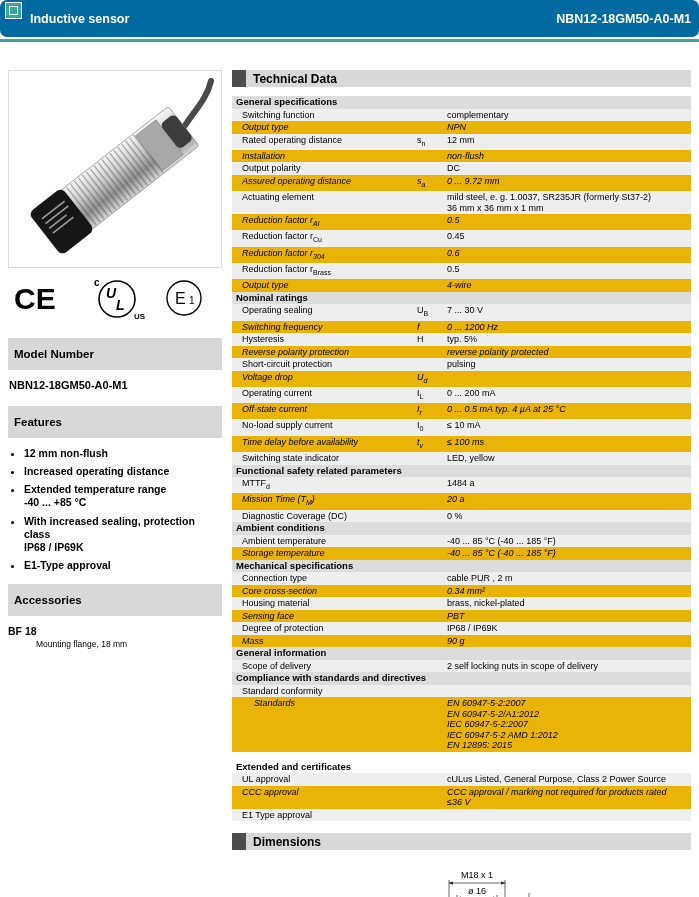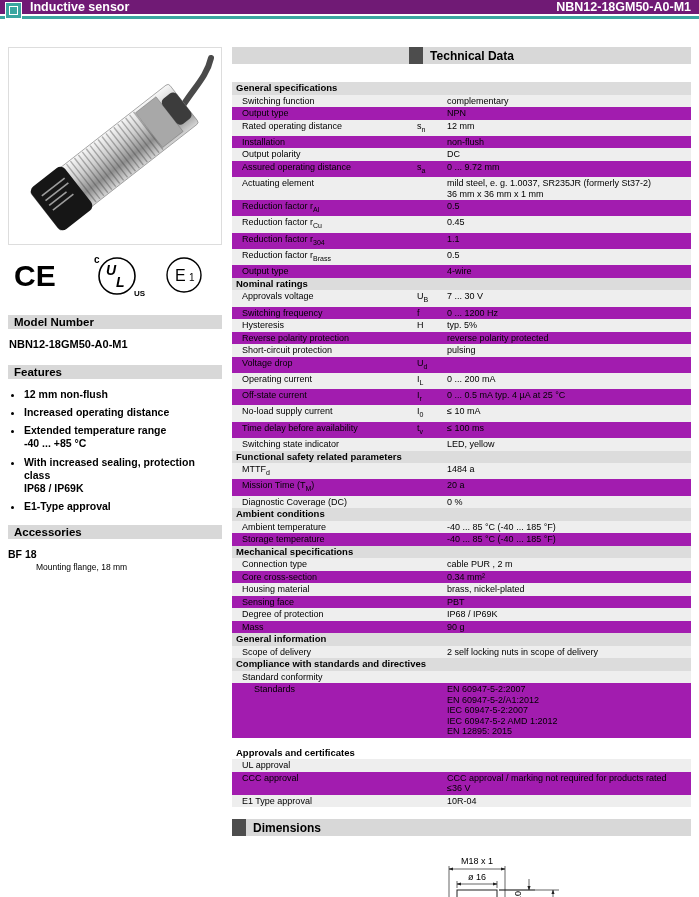--- a/index.html
+++ b/index.html
@@ -1,61 +1,61 @@
 <!DOCTYPE html>
 <html><head>
 <meta charset="utf-8">
 <style>
   * { box-sizing: border-box; margin: 0; padding: 0; }
   html,body { width: 699px; height: 897px; background: #fff; overflow: hidden;
     font-family: "Liberation Sans", sans-serif; color: #000; }
 
   
-  .topbar { position: relative; height: 14px; background: #701a75; color: #fff;
-    display: flex; align-items: center; }
+  .topbar { position: relative; height: 37px; background: #0369a1; color: #fff;
+    display: flex; align-items: center; border-radius: 7px; }
   .brand-square { position: absolute; left: 5px; top: 2px; width: 17px; height: 17px;
     background: #3aa6a0; border: 1px solid #fff; }
   .brand-square::after { content:""; position:absolute; inset:3px; border:1.5px solid #fff; }
   .topbar .cat { margin-left: 30px; font-size: 12.5px; font-weight: 700; }
   .topbar .mdl { margin-left: auto; margin-right: 8px; font-size: 12.5px; font-weight: 700; }
   .teal-line { height: 3px; background: #3aa6a0; margin-top: 2px; }
 
   
   .content { display: flex; padding: 0 8px; }
   .leftcol { width: 214px; flex: 0 0 214px; }
   .rightcol { flex: 1; margin-left: 10px; margin-top: 28px; }
 
   
   .photo-box { height: 198px; border: 1px solid #ddd; margin-top: 28px; background:#fff; }
   .logo-row { height: 54px; display: flex; align-items: center;
     justify-content: space-between; padding: 6px 14px 0 6px; }
   .sec-bar { background: #d8d8d8; font-weight: 700; font-size: 11.5px;
-    padding: 0 6px; line-height: 14px; }
+    padding: 9px 6px; line-height: 14px; }
   .model-value { font-weight: 700; font-size: 11px; padding: 9px 1px 15px 1px; }
   .features-ul { list-style: disc; padding-left: 16px; margin: 9px 0 12px 0; }
   .features-ul li { font-weight: 700; font-size: 10.5px; margin-bottom: 5px;
     white-space: pre-line; line-height: 1.25; }
   .acc-name { font-weight: 700; font-size: 10.5px; margin-top: 9px; }
   .acc-desc { font-size: 8.5px; margin-top: 2px; padding-left: 28px; }
 
   
   .td-bar { display: flex; align-items: center; background: #d8d8d8; height: 17px; }
   .bar-accent { width: 14px; height: 17px; background: #4d4d4d; margin-right: 7px; flex:0 0 14px; }
   .td-bar .bar-title { font-size: 12px; font-weight: 700; }
-  #tech-bar { margin-bottom: 18px; justify-content: center; }
+  #tech-bar { margin-bottom: 9px; }
   #dim-bar { margin-top: 12px; }
 
   
   .t-table { width: 100%; }
   .t-row { display: flex; font-size: 9px; line-height: 10.5px; padding: 1px 0; }
   .t-head { background: #dcdcdc; font-weight: 700; font-size: 9.5px; padding-left: 4px; }
   .t-head.plain { background: #fff; }
   .t-gap { margin-top: 9px; }
   .t-odd { background: #eeeeee; }
-  .t-even { background: #a21caf; }
+  .t-even { background: #eab308; font-style: italic; }
   .c-label { flex: 0 0 185px; padding-left: 10px; }
   .c-label.ind2 { padding-left: 22px; }
   .c-sym { flex: 0 0 30px; }
   .c-val { flex: 1; white-space: pre-line; padding-right: 7px; }
   sub { font-size: 7px; }
 
   
   .drawing-wrap { margin: 18px 0 0 115px; }
   svg text { font-family: "Liberation Sans", sans-serif; }
 </style>
@@ -217,37 +217,37 @@
           <span class="c-val">0.5</span>
         </div>
         <div class="t-row t-odd">
           <span class="c-label"><span>Reduction factor r</span><sub>Cu</sub></span>
           <span class="c-sym"></span>
           <span class="c-val">0.45</span>
         </div>
         <div class="t-row t-even">
           <span class="c-label"><span>Reduction factor r</span><sub>304</sub></span>
           <span class="c-sym"></span>
-          <span class="c-val">1.1</span>
+          <span class="c-val">0.6</span>
         </div>
         <div class="t-row t-odd">
           <span class="c-label"><span>Reduction factor r</span><sub>Brass</sub></span>
           <span class="c-sym"></span>
           <span class="c-val">0.5</span>
         </div>
         <div class="t-row t-even">
           <span class="c-label"><span>Output type</span></span>
           <span class="c-sym"></span>
           <span class="c-val">4-wire</span>
         </div>
         <div class="t-row t-head">
           <span>Nominal ratings</span>
         </div>
         <div class="t-row t-odd">
-          <span class="c-label"><span>Approvals voltage</span></span>
+          <span class="c-label"><span>Operating sealing</span></span>
           <span class="c-sym"><span>U</span><sub>B</sub></span>
           <span class="c-val">7 ... 30 V</span>
         </div>
         <div class="t-row t-even">
           <span class="c-label"><span>Switching frequency</span></span>
           <span class="c-sym"><span>f</span></span>
           <span class="c-val">0 ... 1200 Hz</span>
         </div>
         <div class="t-row t-odd">
           <span class="c-label"><span>Hysteresis</span></span>
@@ -376,35 +376,35 @@
         <div class="t-row t-even">
           <span class="c-label ind2"><span>Standards</span></span>
           <span class="c-sym"></span>
           <span class="c-val">EN 60947-5-2:2007
 EN 60947-5-2/A1:2012
 IEC 60947-5-2:2007
 IEC 60947-5-2 AMD 1:2012
 EN 12895: 2015</span>
         </div>
         <div class="t-row t-head t-gap plain">
-          <span>Approvals and certificates</span>
+          <span>Extended and certificates</span>
         </div>
         <div class="t-row t-odd">
           <span class="c-label"><span>UL approval</span></span>
           <span class="c-sym"></span>
+          <span class="c-val">cULus Listed, General Purpose, Class 2 Power Source</span>
         </div>
         <div class="t-row t-even">
           <span class="c-label"><span>CCC approval</span></span>
           <span class="c-sym"></span>
           <span class="c-val">CCC approval / marking not required for products rated ≤36 V</span>
         </div>
         <div class="t-row t-odd">
           <span class="c-label"><span>E1 Type approval</span></span>
           <span class="c-sym"></span>
-          <span class="c-val">10R-04</span>
         </div>
       </div>
 
     <div class="td-bar" id="dim-bar">
       <div class="bar-accent"></div>
       <div class="bar-title">Dimensions</div>
     </div>
 
     <div class="drawing-wrap">
       <svg width="260" height="208" viewBox="0 0 260 208">

